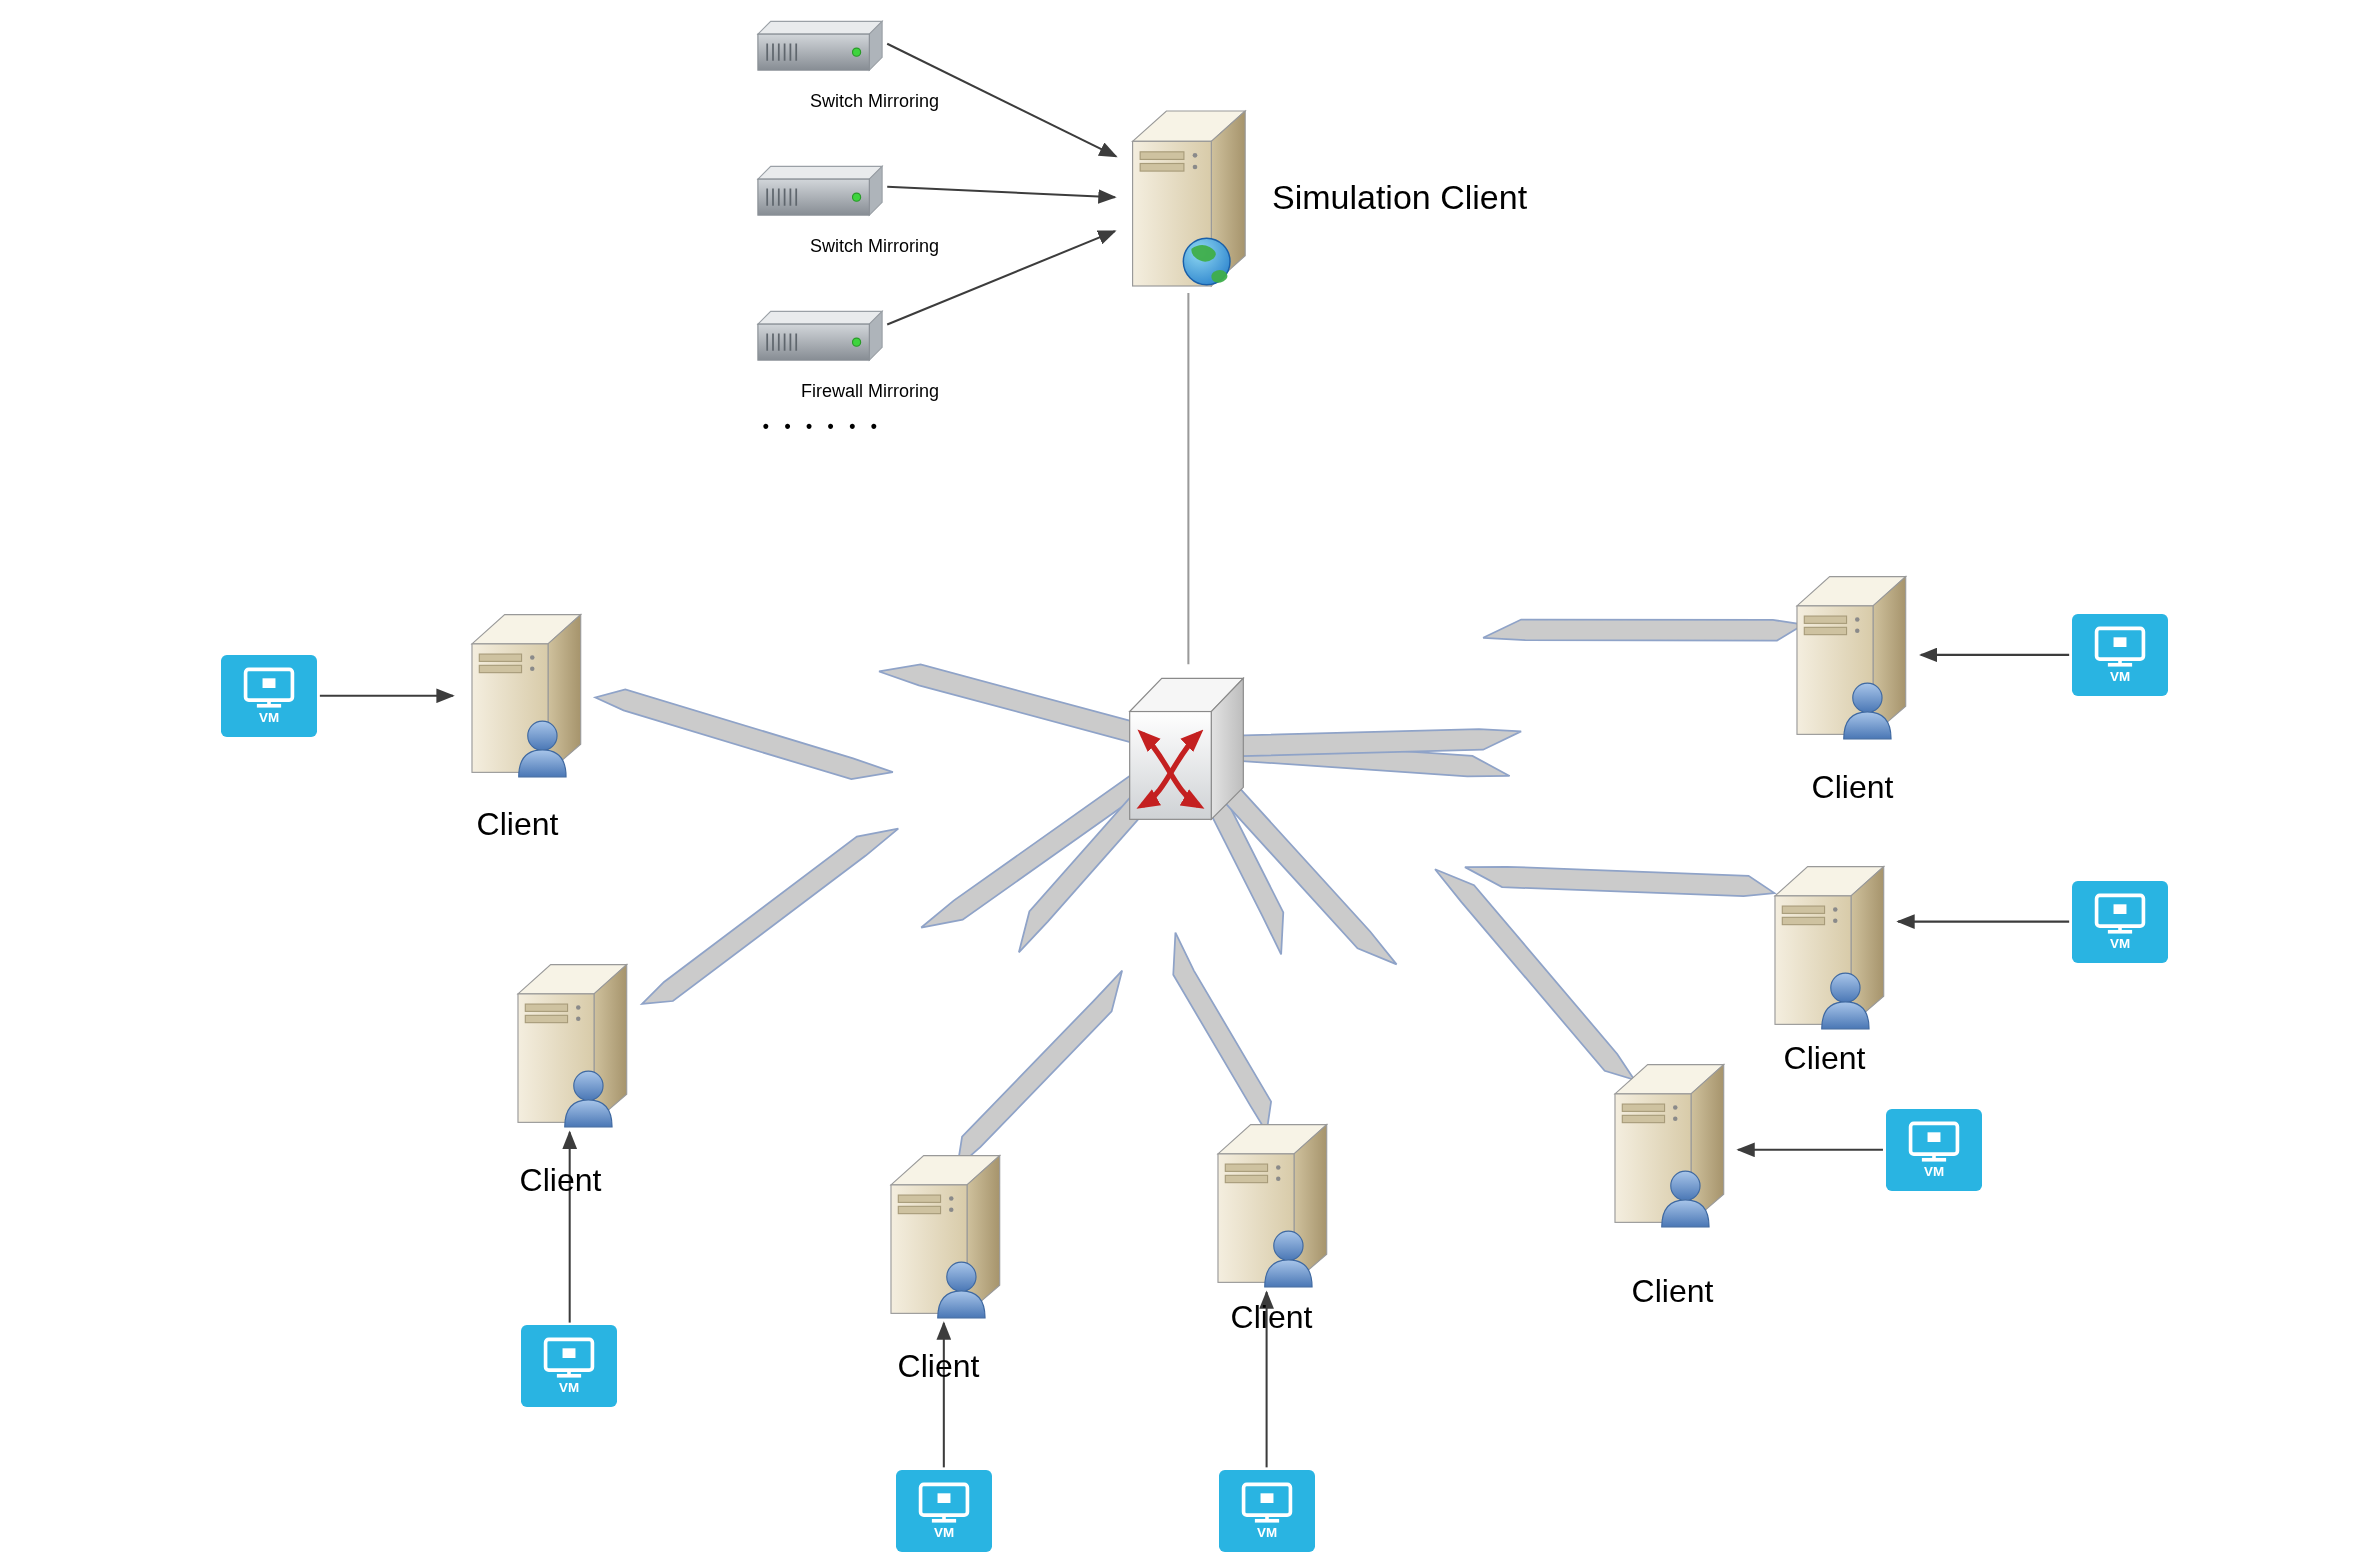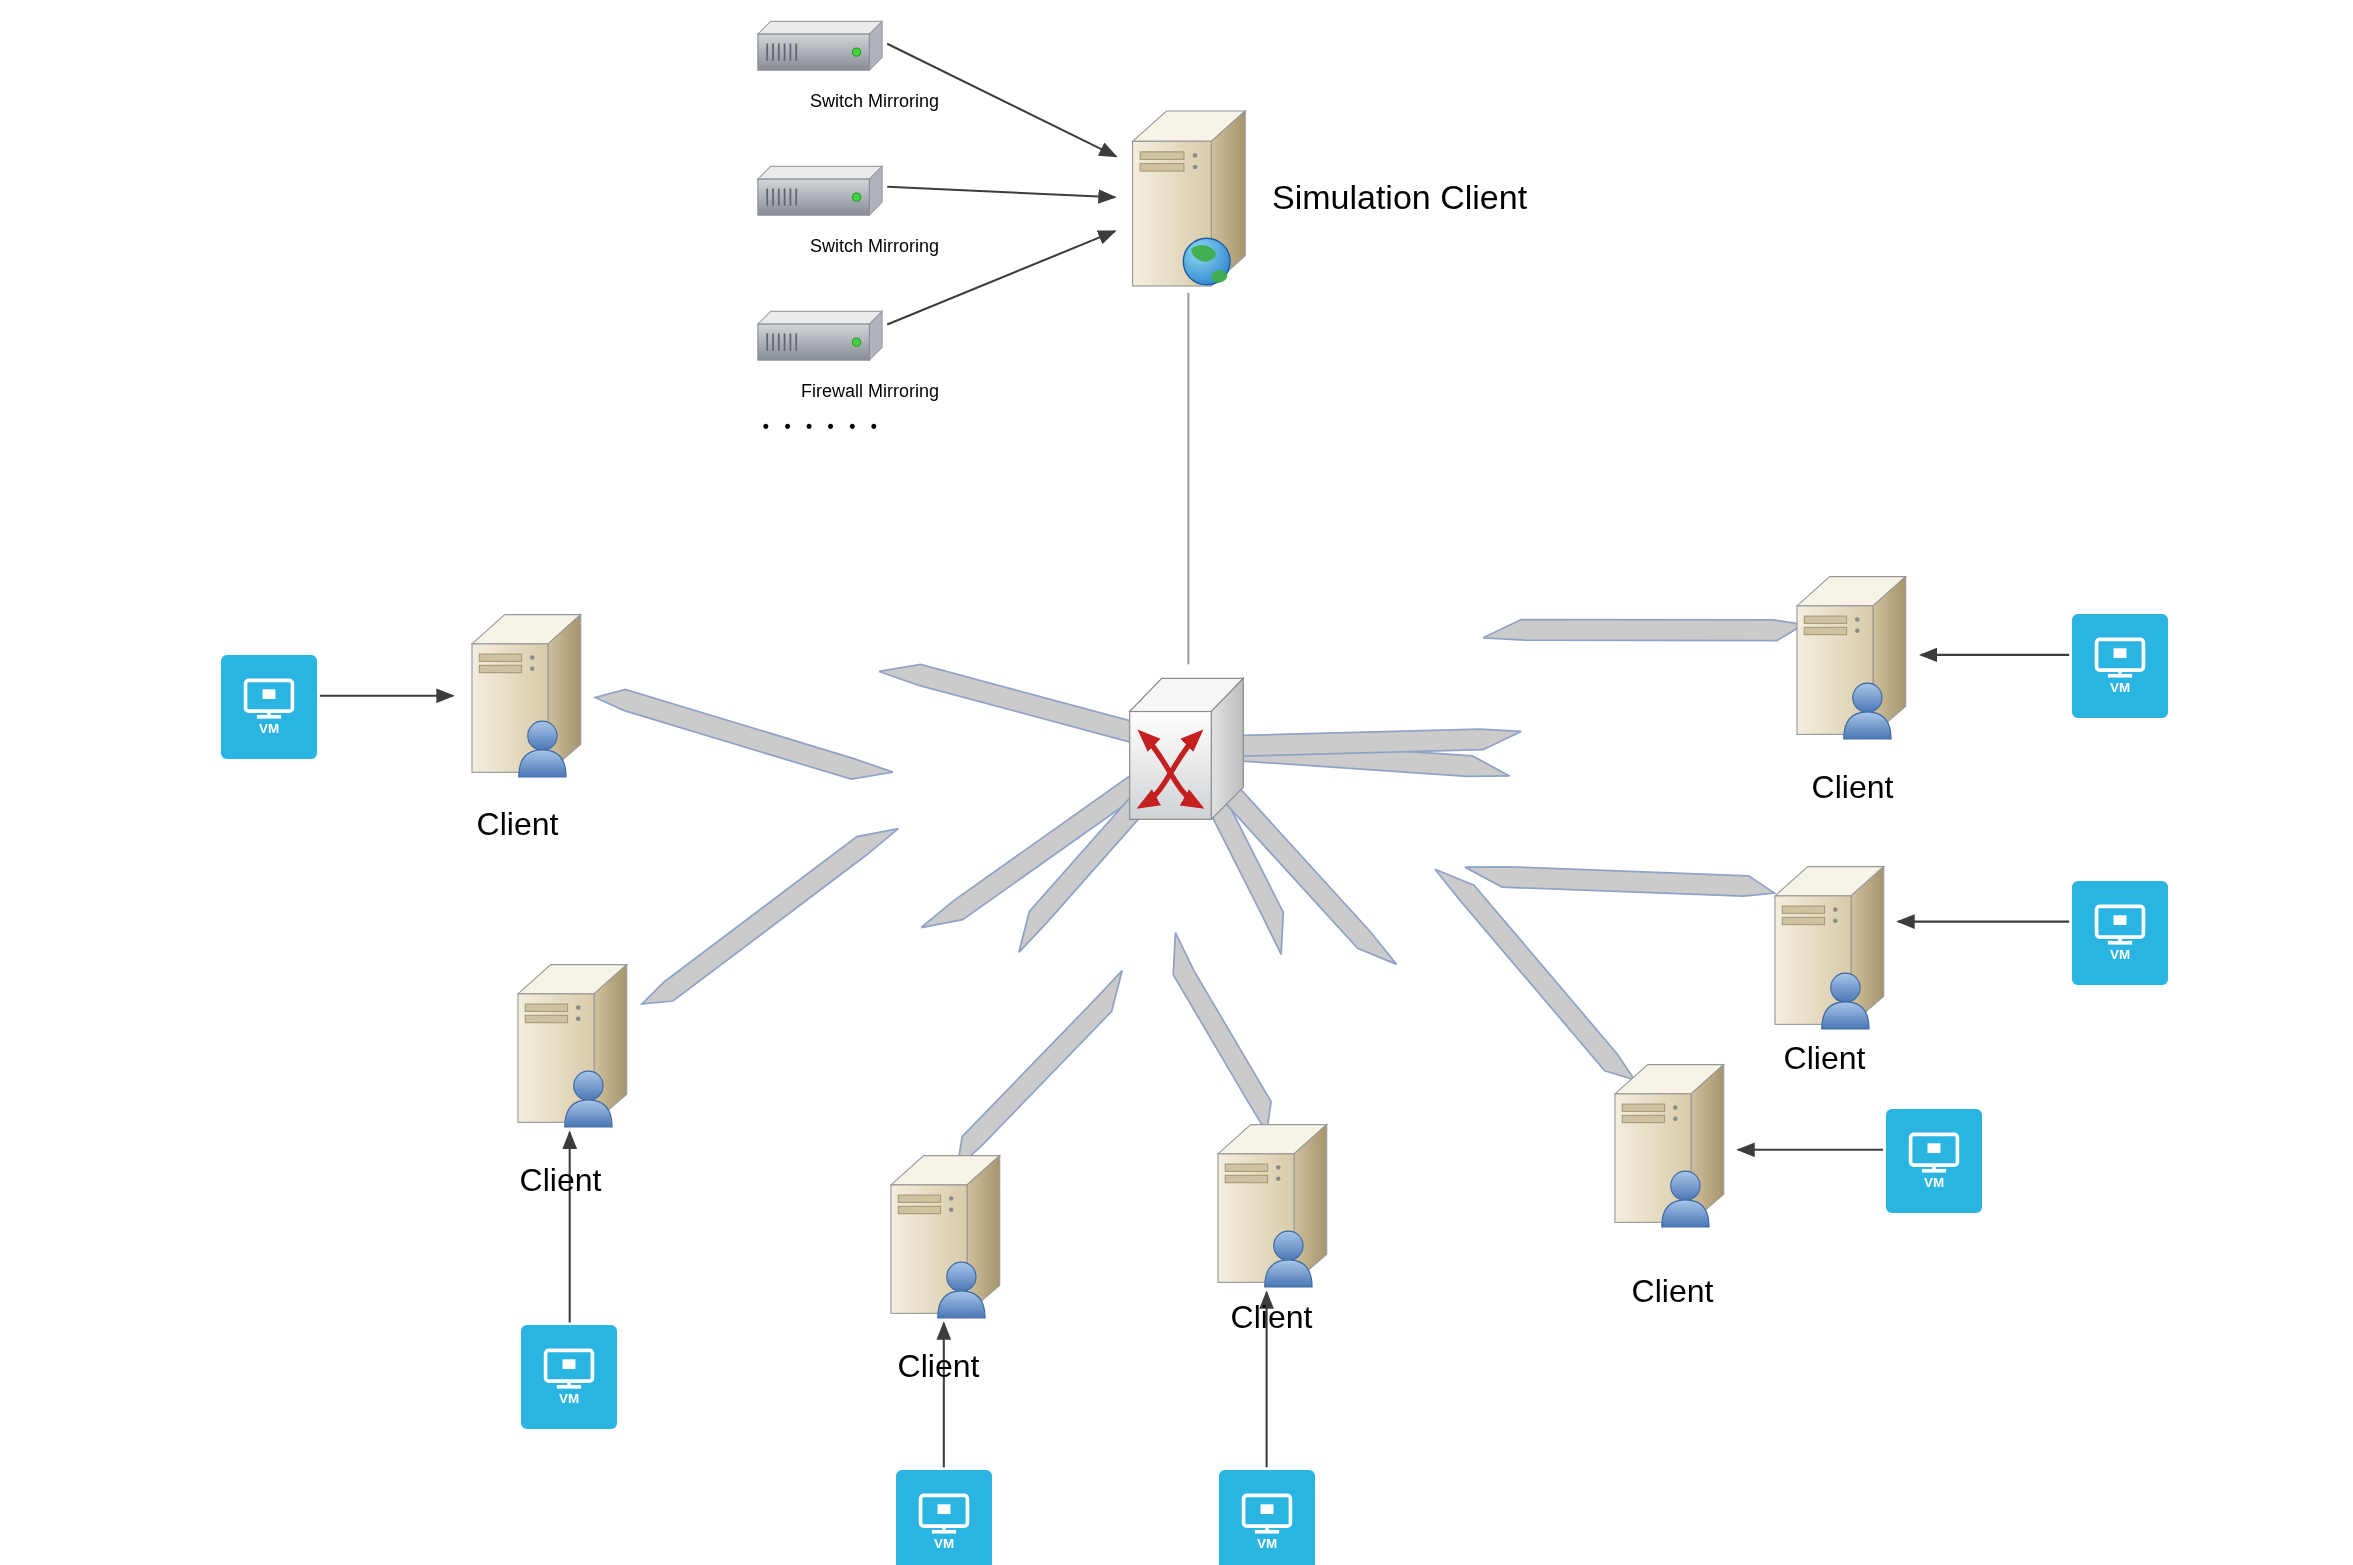--- a/index.html
+++ b/index.html
@@ -11,21 +11,21 @@
   .arrow{stroke:#3c3c3c;stroke-width:3.5;}
   .plain-line{stroke:#9a9a9a;stroke-width:3.5;}
   .node{position:absolute;z-index:2;}
   .node svg{width:100%;height:100%;display:block;}
   .label{position:absolute;z-index:3;width:175px;text-align:center;
          font-size:32px;line-height:1.1;}
   .sim-label{position:absolute;z-index:3;font-size:34px;white-space:nowrap;}
   .mirror-label{position:absolute;z-index:3;width:233px;text-align:right;font-size:18px;}
   .dots{position:absolute;z-index:3;width:233px;text-align:center;font-size:17.5px;
         font-weight:bold;letter-spacing:5.3px;}
-  .vm{position:absolute;z-index:2;width:96px;height:104px;background:#29b4e2;
+  .vm{position:absolute;z-index:2;width:96px;height:82px;background:#29b4e2;
       border-radius:5.8px;display:flex;flex-direction:column;align-items:center;
       justify-content:center;}
   .vm svg{width:56px;height:42px;display:block;}
   .vm-text{color:#fff;font-size:13.4px;font-weight:bold;line-height:1;margin-top:1.8px;}
   .sprite{position:absolute;width:0;height:0;overflow:hidden;}
 </style>
 </head>
 <body>
 
 <svg class="sprite" aria-hidden="true">

